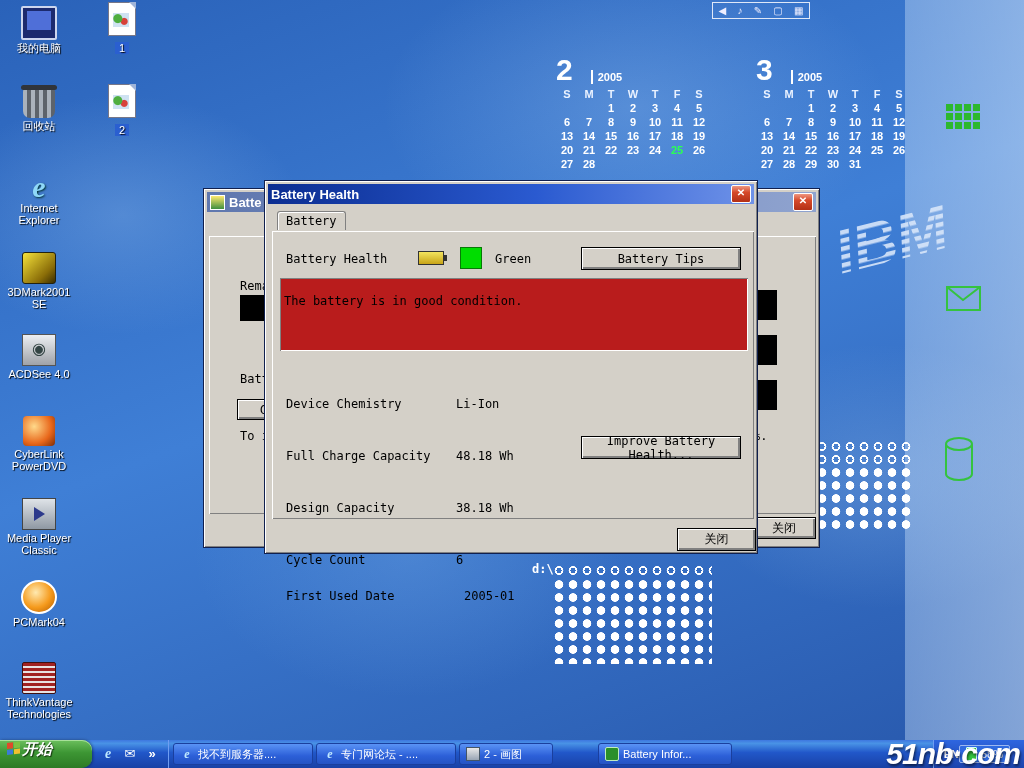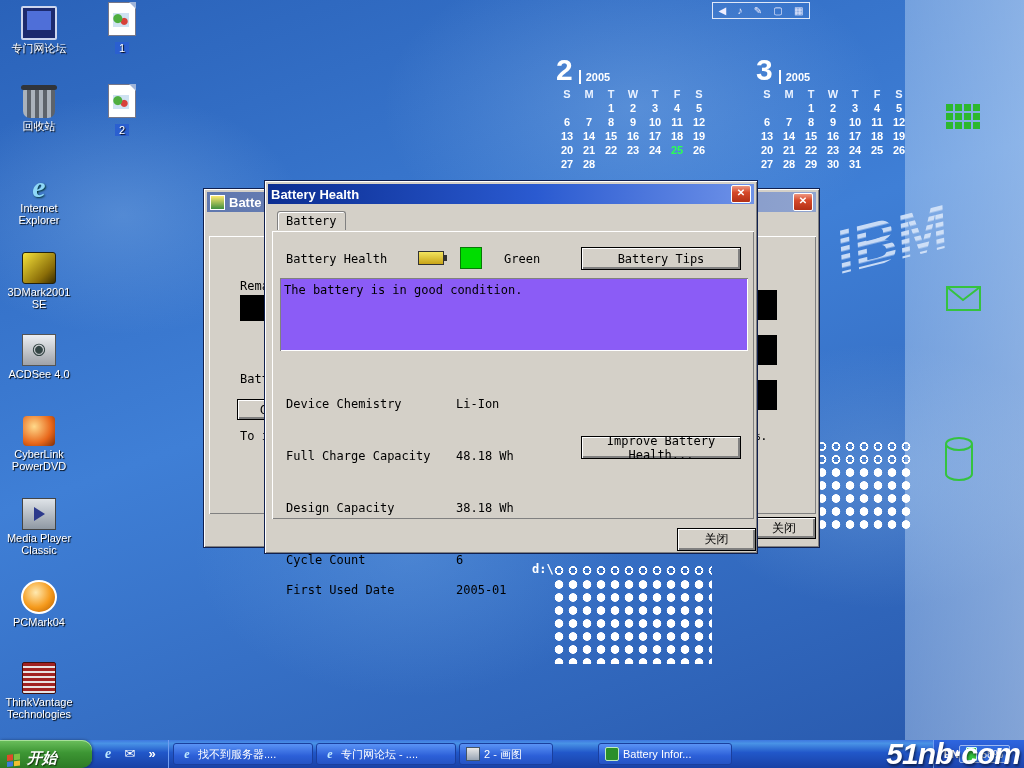--- a/index.html
+++ b/index.html
@@ -37,21 +37,21 @@
   .ic-jpg{background:#fff;border:1px solid #778;width:26px;height:32px;}
   .ic-jpg::before{content:"";position:absolute;left:4px;top:10px;width:16px;height:14px;
     background:radial-gradient(circle at 30% 40%,#4fae3f 0 4px,transparent 5px),radial-gradient(circle at 70% 60%,#d8413a 0 3px,transparent 4px),#cfe2f2;}
   .ic-jpg::after{content:"";position:absolute;right:-1px;top:-1px;border-left:7px solid transparent;border-top:7px solid #9fb4d8;}
   
   .wp-tray{position:absolute;left:712px;top:2px;width:96px;height:15px;border:1px solid #dfe8f8;
     display:flex;align-items:center;justify-content:space-around;color:#eef;font-size:10px;line-height:13px;}
   .calendar{position:absolute;color:#fff;}
   .cal-header{display:flex;align-items:flex-end;margin-bottom:4px;}
   .cal-month{font-size:30px;font-weight:bold;line-height:28px;}
-  .cal-year{font-size:11px;font-weight:bold;border-left:2px solid #fff;padding-left:5px;margin-left:6px;line-height:14px;}
+  .cal-year{font-size:11px;font-weight:bold;border-left:2px solid #fff;padding-left:5px;margin-left:18px;line-height:14px;}
   .cal-grid{display:grid;grid-template-columns:repeat(7,22px);row-gap:1px;}
   .cal-cell{height:13px;line-height:13px;font-size:11px;font-weight:bold;text-align:center;color:#fff;}
   .cal-head{color:#eaf2ff;}
   .cal-hl{color:#2bff55;}
   .ibm-logo{position:absolute;left:835px;top:198px;transform:rotate(-14deg);opacity:.9;}
   .green-grid{position:absolute;left:946px;top:104px;display:grid;grid-template-columns:repeat(4,7px);gap:2px;}
   .green-grid i{width:7px;height:7px;background:#2db82d;display:block;}
   .deco-svg{position:absolute;}
   .dots{position:absolute;}
   .dots .hollow{background-image:radial-gradient(circle,transparent 0 2.6px,#fff 2.6px 4.2px,transparent 4.6px);background-size:14px 13px;}
@@ -65,34 +65,34 @@
   .tb-inactive{background:linear-gradient(90deg,#5f77ae,#8fa3cf);}
   .tb-icon{width:13px;height:13px;background:linear-gradient(#ffe96e,#3f8f3f);border:1px solid #fff;}
   .close-btn{margin-left:auto;width:18px;height:16px;background:linear-gradient(#ef9780,#d6492a 40%,#b33016);
     border:1px solid #fff;border-radius:2px;color:#fff;font-size:10px;line-height:14px;text-align:center;font-weight:bold;cursor:pointer;}
   .win-body{position:relative;font-family:"DejaVu Sans Mono",monospace;font-size:12px;color:#000;}
   .tab{position:absolute;background:#d4d0c8;border:1px solid #808080;border-bottom:none;border-radius:3px 3px 0 0;
     box-shadow:inset 1px 1px 0 #fff;font-size:12px;padding:2px 8px;cursor:pointer;}
   .tab-panel{position:absolute;box-shadow:inset 1px 1px 0 #fff,inset -1px -1px 0 #808080;background:#d4d0c8;}
   .btn{position:absolute;background:#d4d0c8;border:1px solid #000;box-shadow:inset 1px 1px 0 #fff,inset -2px -2px 0 #808080;
     font-family:"DejaVu Sans Mono",monospace;font-size:12px;text-align:center;cursor:pointer;display:flex;align-items:center;justify-content:center;}
-  .sunken{position:absolute;background:#8b5cf6;box-shadow:inset 1px 1px 0 #808080,inset -1px -1px 0 #fff;padding:5px 4px;box-sizing:border-box;}
+  .sunken{position:absolute;background:#b91c1c;box-shadow:inset 1px 1px 0 #808080,inset -1px -1px 0 #fff;padding:16px 4px;box-sizing:border-box;}
   .lbl{position:absolute;white-space:nowrap;}
   .blackbox{position:absolute;background:#000;}
   .batt-glyph{position:absolute;width:24px;height:12px;background:linear-gradient(#f3e45e,#c8a418);border:1px solid #333;}
   .batt-glyph::after{content:"";position:absolute;right:-4px;top:3px;width:3px;height:6px;background:#333;}
   .status-square{position:absolute;width:20px;height:20px;background:#00dd00;border:1px solid #067a06;}
   .info-rows{position:absolute;left:18px;top:156px;width:440px;}
   .info-row{display:flex;height:15px;line-height:15px;margin-top:37px;}
-  .info-row:last-child{margin-top:15px;}
+  .info-row:last-child{margin-top:21px;gap:8px;}
   .info-label{width:170px;}
   
   .taskbar{position:absolute;left:0;top:740px;width:1024px;height:28px;display:flex;align-items:center;z-index:20;
     background:linear-gradient(#3e77e0,#4993e6 12%,#2157c9 45%,#1941a5);}
-  .start-btn{height:28px;width:92px;display:flex;align-items:flex-end;gap:5px;padding:0 8px 0 6px;box-sizing:border-box;cursor:pointer;
+  .start-btn{height:28px;width:92px;display:flex;align-items:flex-start;padding:0 8px 0 6px;box-sizing:border-box;cursor:pointer;
     background:linear-gradient(#6cc05e,#3d9634 45%,#2c7a24);border-radius:0 10px 10px 0;box-shadow:inset 0 1px 0 #a8e09a, 1px 0 3px rgba(0,0,0,.4);}
   .start-label{color:#fff;font-weight:bold;font-style:italic;font-size:15px;text-shadow:1px 1px 1px #14330e;}
   .quick-launch{display:flex;align-items:center;gap:6px;padding:0 8px;border-right:1px solid #6f9df2;height:100%;}
   .ql-icon{width:16px;height:16px;text-align:center;color:#fff;font-size:13px;line-height:16px;cursor:pointer;}
   .ql-ie::before{content:"e";font:italic bold 14px "Liberation Serif",serif;color:#bfe8ff;}
   .ql-mail::before{content:"✉";}
   .ql-chevron::before{content:"»";font-weight:bold;}
   .task-buttons{display:flex;align-items:center;gap:3px;padding:0 4px;flex:1;height:100%;}
   .task-btn{height:22px;display:flex;align-items:center;gap:4px;padding:0 6px;box-sizing:border-box;cursor:pointer;
     background:linear-gradient(#5a93f6,#2c5fd8 60%,#2453c4);border:1px solid #1a3f9e;border-radius:3px;
@@ -271,21 +271,21 @@
   <div class="drive-label">d:\</div>
   <div class="dots" style="left:552px;top:564px;width:160px;height:100px;">
     <div class="hollow" style="height:14px;"></div>
     <div class="filled" style="height:86px;"></div>
   </div>
 
   <div class="icon-col">
 
   <div class="desk-icon">
       <div class="dicon ic-my-computer"></div>
-      <div class="dlabel">专门网论坛</div>
+      <div class="dlabel">我的电脑</div>
     </div>
       <div class="desk-icon">
       <div class="dicon ic-recycle-bin"></div>
       <div class="dlabel">回收站</div>
     </div>
       <div class="desk-icon">
       <div class="dicon ic-ie"></div>
       <div class="dlabel">Internet Explorer</div>
     </div>
       <div class="desk-icon">
@@ -351,21 +351,21 @@
     <div class="titlebar tb-active">
       <span>Battery Health</span>
       <span class="close-btn">✕</span>
     </div>
     <div class="win-body" style="height:345px;">
       <div class="tab" style="left:9px;top:7px;">Battery</div>
       <div class="tab-panel" style="left:4px;top:27px;width:482px;height:288px;"></div>
       <div class="lbl" style="left:18px;top:48px;">Battery Health</div>
       <div class="batt-glyph" style="left:150px;top:47px;"></div>
       <div class="status-square" style="left:192px;top:43px;"></div>
-      <div class="lbl" style="left:236px;top:48px;">Green</div>
+      <div class="lbl" style="left:227px;top:48px;">Green</div>
       <div class="btn" style="left:313px;top:43px;width:158px;height:21px;">Battery Tips</div>
       <div class="sunken" style="left:12px;top:74px;width:468px;height:73px;">The battery is in good condition.</div>
       <div class="info-rows">
 
       <div class="info-row">
           <span class="info-label">Device Chemistry</span>
           <span class="info-value">Li-Ion</span>
         </div>
           <div class="info-row">
           <span class="info-label">Full Charge Capacity</span>

